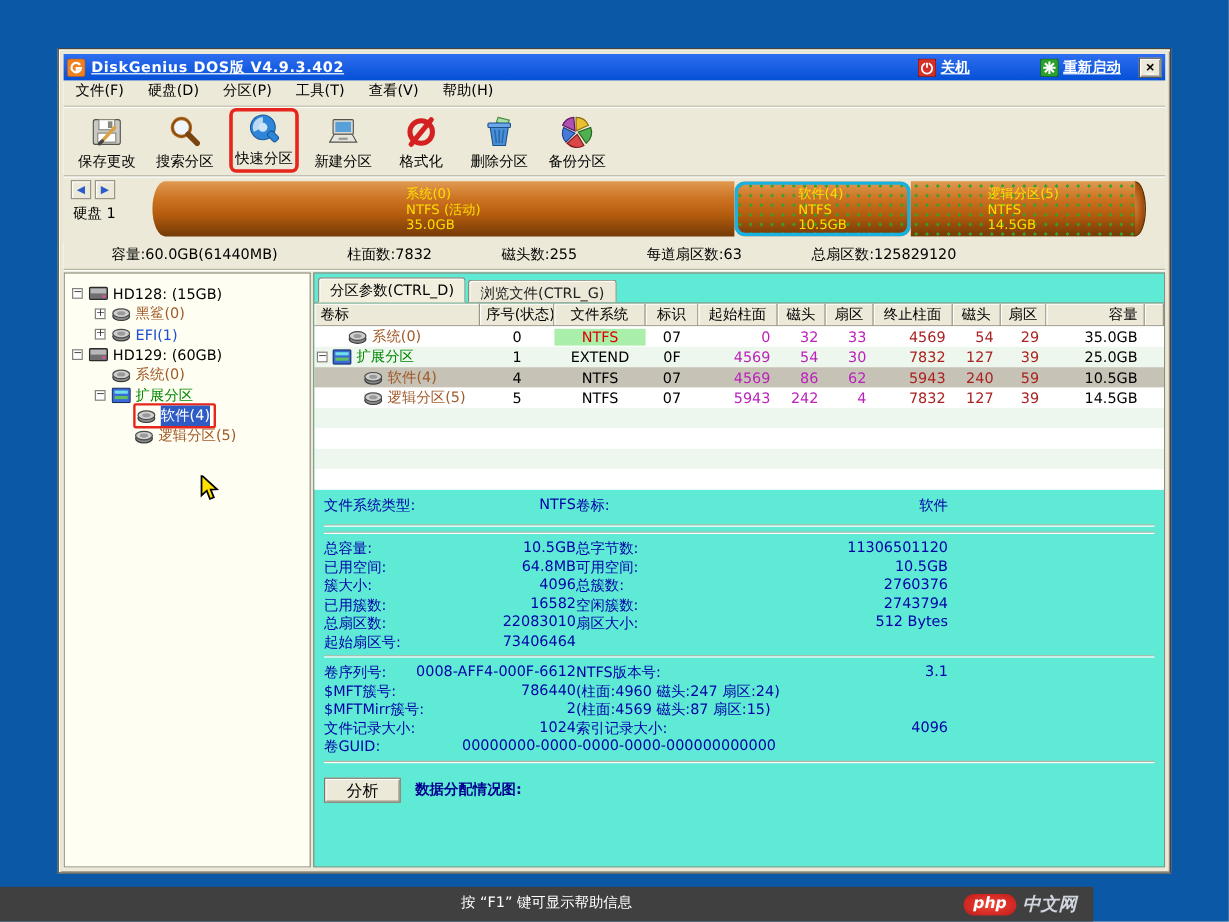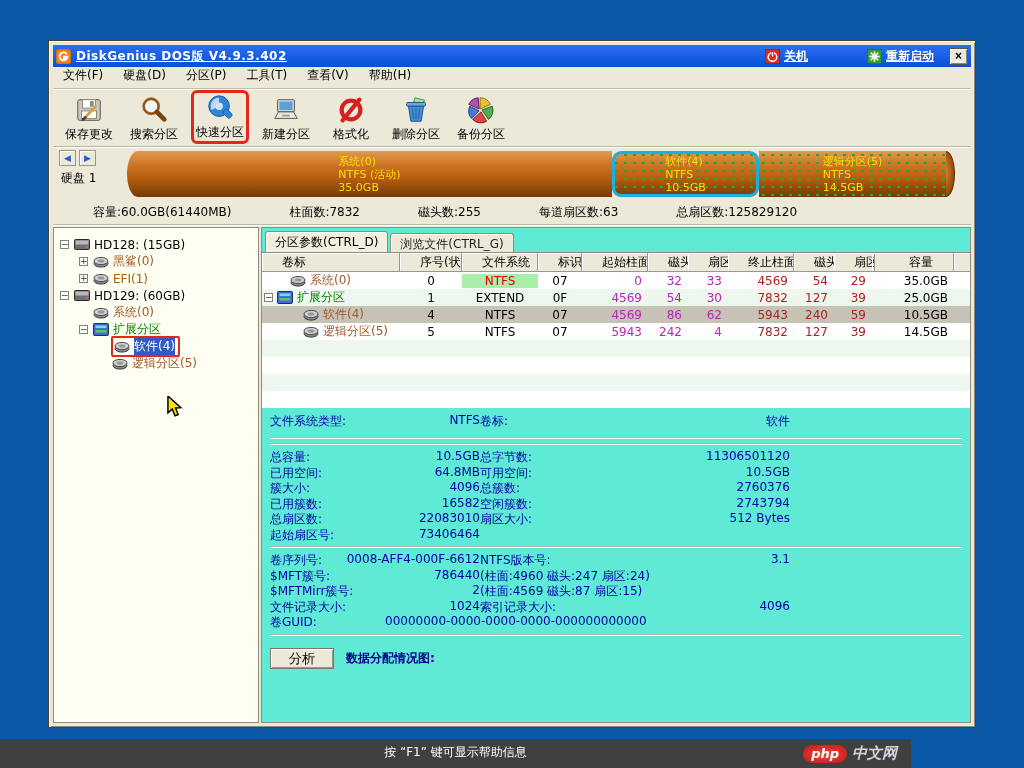--- a/index.html
+++ b/index.html
@@ -90,21 +90,21 @@
   }
   .tree-item { height:17px; display:flex; align-items:center; gap:4px; white-space:nowrap; }
   .expander {
     width:9px; height:9px; flex:0 0 9px; border:1px solid #848278; background:#fff;
     font-size:9px; line-height:7px; text-align:center; color:#333;
   }
   .expander.hidden { visibility:hidden; }
   .tree-node { display:flex; align-items:center; gap:4px; padding:0 1px; }
   .tree-node.boxed { border:2px solid #e6251c; border-radius:2px; padding:0 3px 0 1px; }
   .tree-node .icon svg { width:16px; height:13px; display:block; }
-  .c-black { color:#000; } .c-brown { color:#A05A28; } .c-blue { color:#a16207; }
+  .c-black { color:#000; } .c-brown { color:#A05A28; } .c-blue { color:#1d4ed8; }
   .c-green { color:#008800; }
   .tree-label.selected { background:#2E5BC4; color:#fff; }
   .cursor { position:absolute; left:112px; top:168px; }
 
   .right-panel { flex:1; border:1px solid #8f8c7c; background:#5eead4; display:flex; flex-direction:column; overflow:hidden; }
 
   
   .tabs { height:24px; flex:0 0 24px; display:flex; gap:2px; padding:3px 3px 0 3px; }
   .tab {
     padding:2px 9px 0 9px; background:#ECE9D8; border:1px solid #8f8c7c; border-bottom:none;
@@ -115,21 +115,21 @@
 
   
   .tbl { flex:0 0 auto; display:flex; flex-direction:column; border-top:1px solid #8f8c7c; }
   .thead, .tr {
     display:grid;
     grid-template-columns:138px 62px 76px 44px 66px 40px 40px 66px 40px 38px 82px 1fr;
   }
   .thead { height:19px; background:#ECE9D8; }
   .th {
     border-right:1px solid #9a9788; border-bottom:1px solid #9a9788;
-    box-shadow:inset 1px 1px 0 #fff; padding:1px 20px; text-align:center; white-space:nowrap; overflow:hidden;
+    box-shadow:inset 1px 1px 0 #fff; padding:1px 5px; text-align:center; white-space:nowrap; overflow:hidden;
   }
   .th.left { text-align:left; } .th.right { text-align:right; }
   .tbody { background:#fff; }
   .tr { height:17px; align-items:center; background:#fff; }
   .tr.stripe { background:#EDF7ED; }
   .tr.selected { background:#C6C2B5; }
   .td { padding:0 6px; white-space:nowrap; overflow:visible; }
   .td.seq, .td.fs, .td.tag { text-align:center; }
   .td.ns { text-align:right; color:#BB22BB; }
   .td.ne { text-align:right; color:#AA2222; }

